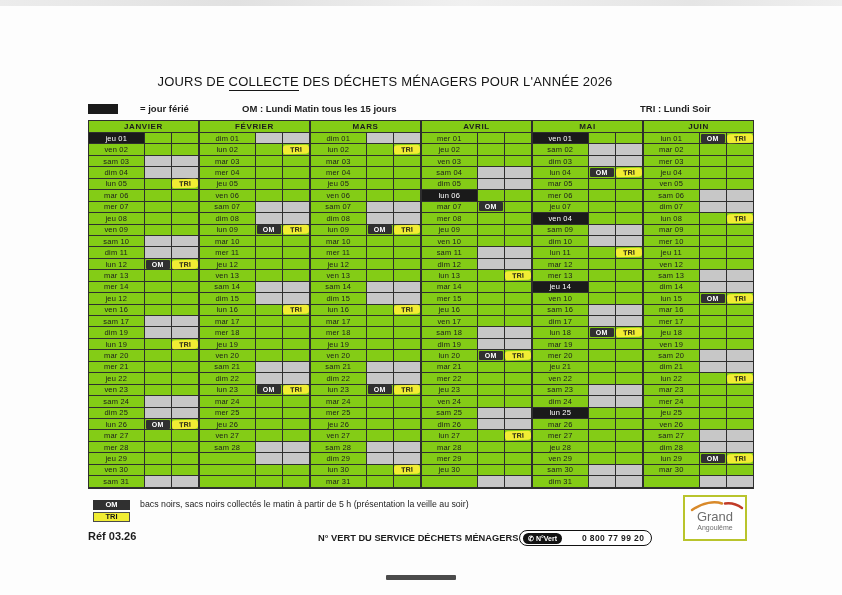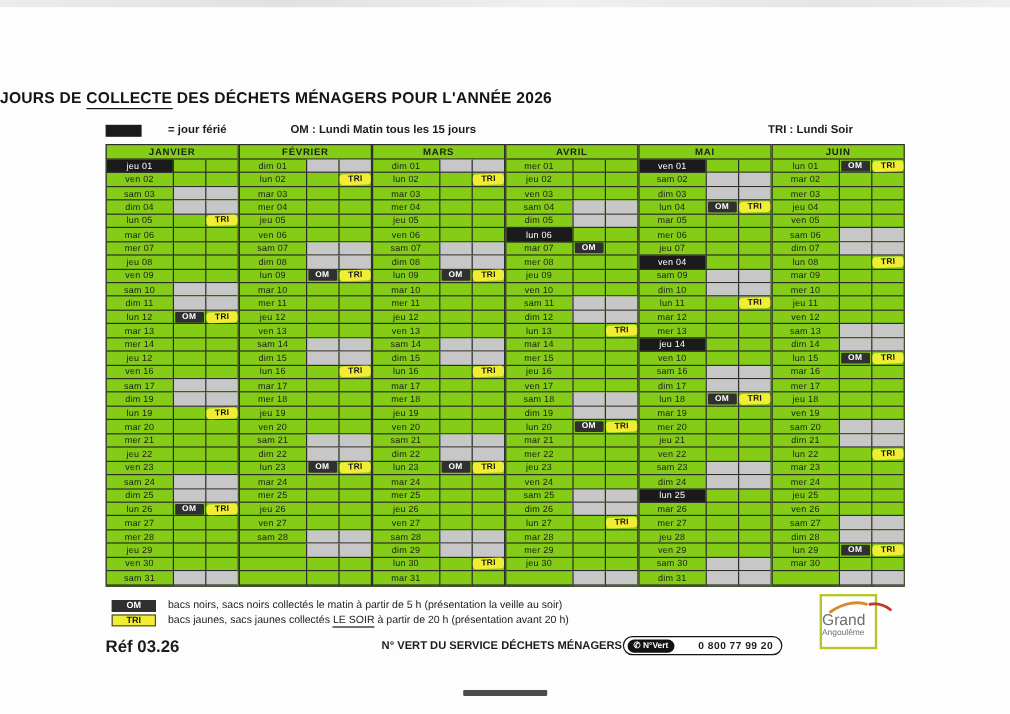--- a/index.html
+++ b/index.html
@@ -2,22 +2,22 @@
 <html style="--hol: #1a1a1a; --we: #c7c7c7; --om: #303030; --tri: #f1ed33; --logo-green: #b9c42c; --bd: #2e2e2e;"><head>
 <meta charset="utf-8">
 <title>Calendrier collecte 2026</title>
 <style>
   *{box-sizing:border-box;margin:0;padding:0}
   html,body{width:842px;height:595px;overflow:hidden;background:#fff;
     font-family:"Liberation Sans",sans-serif;color:#1c1c1c;}
   .page{position:relative;width:842px;height:595px;background:#fdfdfd}
   .scan-top{position:absolute;left:0;top:0;width:842px;height:6px;
     background:linear-gradient(90deg,#ececec,#e1e1e1 28%,#f0f0f0 55%,#e5e5e5 82%,#efefef)}
-  .title{position:absolute;left:0;top:74px;width:770px;
-    font-size:13px;font-weight:bold;letter-spacing:.2px;color:#141414}
+  .title{position:absolute;left:0;top:74px;width:770px;text-align:center;
+    font-size:13px;font-weight:normal;letter-spacing:.2px;color:#141414}
   .u{border-bottom:1.4px solid #161616;padding-bottom:1px}
   .leg{position:absolute;font-size:9.5px;font-weight:bold;white-space:nowrap}
   .swatch-hol{position:absolute;left:88px;top:104px;width:30px;height:10px;background:var(--hol,#1a1a1a)}
   #leg-holiday{left:140px;top:103px}
   #leg-om{left:242px;top:103px}
   #leg-tri{left:640px;top:103px}
 
   .calendar{position:absolute;left:88px;top:120px;width:666px;height:369px;display:flex}
   .month{flex:1;display:grid;grid-template-columns:50% 25% 25%;
     grid-template-rows:12px repeat(31,11.45px);border:1px solid var(--bd,#2e2e2e);background:#84cc16}
@@ -34,31 +34,31 @@
     border-radius:3px;transform:rotate(-2deg)}
 
   .bleg-badge{position:absolute;width:37px;height:10px;display:flex;align-items:center;
     justify-content:center;font-size:7.5px;font-weight:bold;line-height:1}
   #bleg-om{left:93px;top:500px;background:var(--om,#303030);color:#fff}
   #bleg-tri{left:93px;top:512px;background:var(--tri,#f1ed33);color:#141414;border:1px solid #4a4a4a}
   .bleg-text{position:absolute;font-size:8.8px;font-weight:normal;white-space:nowrap}
   #bleg-om-text{left:140px;top:499px}
   #bleg-tri-text{left:140px;top:511px}
 
-  #ref{position:absolute;left:88px;top:530px;font-size:14px;font-weight:bold}
+  #ref{position:absolute;left:88px;top:530px;font-size:11px;font-weight:bold}
   #nvert-label{position:absolute;left:318px;top:533px;font-size:9.3px;font-weight:bold;white-space:nowrap}
   .nvert{position:absolute;left:519px;top:530px;height:16px;display:inline-flex;align-items:center;
     gap:20px;border:1.5px solid #121212;border-radius:9px;background:#fff;padding:0 7px 0 3px}
   .nvert-pill{display:flex;align-items:center;gap:2px;background:#121212;color:#fff;
     border-radius:7px;height:11px;padding:0 5px;font-size:7px;font-weight:bold;line-height:1}
   .phone-ico{font-size:7px;line-height:1}
   .nvert-num{font-size:8.5px;font-weight:bold;letter-spacing:.4px;white-space:nowrap}
 
-  .logo{position:absolute;left:683px;top:495px;width:48px;height:46px;
-    border:2px solid var(--logo-green,#b9c42c);background:#fff;text-align:left}
+  .logo{position:absolute;left:683px;top:495px;width:64px;height:46px;
+    border:2px solid var(--logo-green,#b9c42c);background:#fff;text-align:center}
   .logo svg{position:absolute;left:3px;top:2px}
   .logo-grand{margin-top:13px;font-size:13px;color:#6d6d6d;line-height:1.1}
   .logo-ang{font-size:7px;color:#6d6d6d;line-height:1}
 
   .smudge{position:absolute;left:386px;top:575px;width:70px;height:5px;background:#2c2c2c;
     filter:blur(.4px);border-radius:1px;opacity:.85}
 </style>
 </head>
 <body>
 
@@ -722,21 +722,20 @@
         <div class="cell csub"></div>
         <div class="cell cday"></div>
         <div class="cell csub we"></div>
         <div class="cell csub we"></div>
       </div>
     </div>
 
   <div class="bleg-badge" id="bleg-om">OM</div>
   <div class="bleg-text" id="bleg-om-text">bacs noirs, sacs noirs collectés le matin à partir de 5 h (présentation la veille au soir)</div>
   <div class="bleg-badge" id="bleg-tri">TRI</div>
-  <div class="bleg-text" id="bleg-tri-text"><span>bacs jaunes, sacs jaunes collectés </span><span class="u">LE SOIR</span><span> à partir de 20 h  (présentation avant 20 h)</span></div>
 
   <div id="ref">Réf 03.26</div>
   <div id="nvert-label">N° VERT DU SERVICE DÉCHETS MÉNAGERS :</div>
 
   <div class="nvert">
     <span class="nvert-pill">
         <span class="phone-ico">✆</span>
         <span>N°Vert</span>
       </span>
     <span class="nvert-num">0 800 77 99 20</span>

